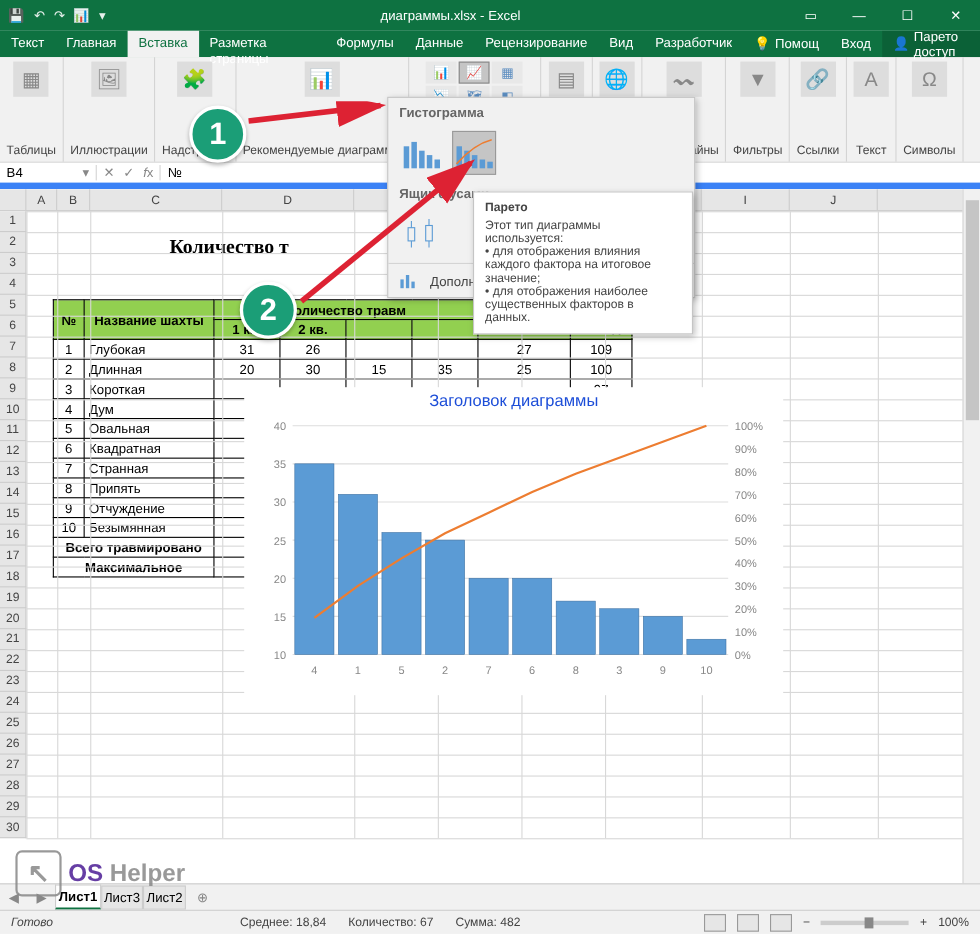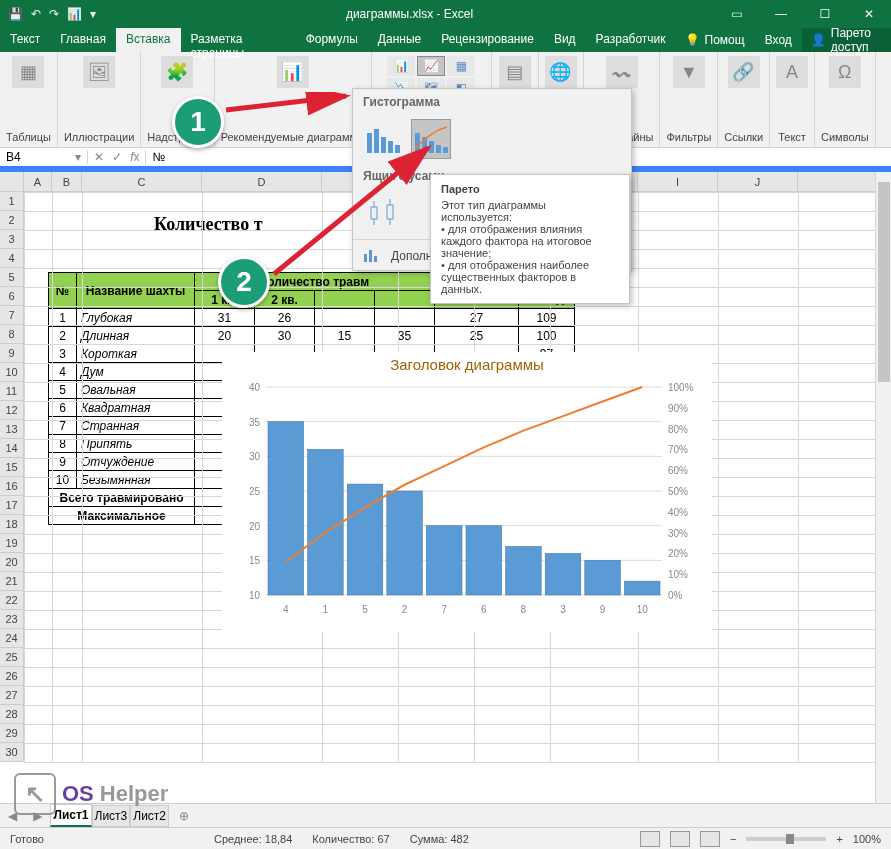--- a/index.html
+++ b/index.html
@@ -41,31 +41,31 @@
 .cells { flex: 1; position: relative; }
 .gridline-v { position: absolute; top: 0; bottom: 0; width: 1px; background: #d8d8d8; }
 .gridline-h { position: absolute; left: 0; right: 0; height: 1px; background: #d8d8d8; }
 
 .data-title { position: absolute; top: 22px; left: 130px; font-size: 18px; font-weight: bold; font-family: 'Times New Roman', serif; }
 
 .data-table { position: absolute; top: 80px; left: 24px; border-collapse: collapse; font-size: 12px; font-family: Calibri, sans-serif; }
 .data-table th, .data-table td { border: 1px solid #000; padding: 1px 4px; height: 18px; }
 .data-table th { background: #92d050; font-weight: bold; text-align: center; }
 .data-table .num { text-align: center; }
-.data-table .name { text-align: left; font-style: italic; }
+.data-table .name { text-align: left; }
 .data-table .val { text-align: center; }
 .data-table .bold { font-weight: bold; font-style: normal; text-align: center; }
 .col-no { width: 28px; }
 .col-name { width: 118px; }
 .col-q { width: 60px; }
 .col-avg { width: 84px; }
 .col-tot { width: 56px; }
 
 .chart-preview { position: absolute; top: 160px; left: 198px; width: 490px; height: 280px; background: #fff; z-index: 5; }
-.chart-preview .ctitle { text-align: center; font-size: 15px; color: #a16207; padding: 4px 0 8px; }
+.chart-preview .ctitle { text-align: center; font-size: 15px; color: #1d4ed8; padding: 4px 0 8px; }
 .chart-preview svg { display: block; }
 
 .dropdown { position: absolute; top: 88px; left: 352px; width: 280px; background: #f1f1f1; border: 1px solid #c5c5c5; box-shadow: 2px 2px 6px rgba(0,0,0,0.25); z-index: 20; font-size: 12px; }
 .dropdown .dd-title { padding: 6px 10px; color: #666; font-weight: bold; }
 .dropdown .dd-row { display: flex; gap: 8px; padding: 4px 10px; }
 .dropdown .dd-icon { width: 40px; height: 40px; display: flex; align-items: center; justify-content: center; }
 .dropdown .dd-row.sel .dd-icon { background: #c5c5c5; border: 1px solid #999; }
 .dropdown .dd-sep { border-top: 1px solid #d4d4d4; margin: 2px 0; }
 .dropdown .dd-extra { padding: 6px 10px; display: flex; align-items: center; gap: 8px; color: #444; }
 
@@ -75,21 +75,21 @@
 .callout { position: absolute; width: 52px; height: 52px; border-radius: 50%; background: #1b9e77; border: 3px solid #fff; color: #fff; font-size: 28px; font-weight: bold; display: flex; align-items: center; justify-content: center; z-index: 30; box-shadow: 0 2px 4px rgba(0,0,0,0.3); }
 .arrow { position: absolute; z-index: 29; }
 
 .sheettabs { position: absolute; bottom: 22px; left: 0; right: 0; height: 24px; background: #f1f1f1; border-top: 1px solid #ccc; display: flex; align-items: center; font-size: 12px; }
 .sheettabs .nav { padding: 0 8px; color: #888; }
 .sheettabs .stab { padding: 3px 2px; border: 1px solid #ccc; background: #e6e6e6; cursor: pointer; }
 .sheettabs .stab.active { background: #fff; border-bottom: 2px solid #0e7241; font-weight: bold; }
 .sheettabs .add { padding: 0 10px; color: #888; cursor: pointer; }
 
 .statusbar { position: absolute; bottom: 0; left: 0; right: 0; height: 22px; background: #f1f1f1; border-top: 1px solid #ccc; display: flex; align-items: center; font-size: 11px; color: #444; }
-.statusbar .sb-left { padding: 0 10px; }
+.statusbar .sb-left { padding: 0 10px; font-style: italic; }
 .statusbar .sb-stats { display: flex; gap: 20px; margin-left: 160px; }
 .statusbar .sb-right { margin-left: auto; display: flex; align-items: center; gap: 10px; padding-right: 10px; }
 .statusbar .viewbtn { width: 20px; height: 16px; border: 1px solid #999; background: #e6e6e6; }
 .statusbar .slider { width: 80px; height: 4px; background: #ccc; position: relative; }
 .statusbar .slider::after { content: ''; position: absolute; left: 50%; top: -3px; width: 8px; height: 10px; background: #888; }
 
 .watermark { position: absolute; bottom: 34px; left: 14px; z-index: 40; display: flex; align-items: center; gap: 6px; font-size: 22px; font-weight: bold; opacity: 0.85; }
 .watermark .wm-icon { width: 42px; height: 42px; border: 2px solid #888; border-radius: 6px; display: flex; align-items: center; justify-content: center; color: #888; font-size: 24px; }
 
 .scrollbar-v { position: absolute; right: 0; top: 0; bottom: 0; width: 16px; background: #f1f1f1; border-left: 1px solid #d4d4d4; }

